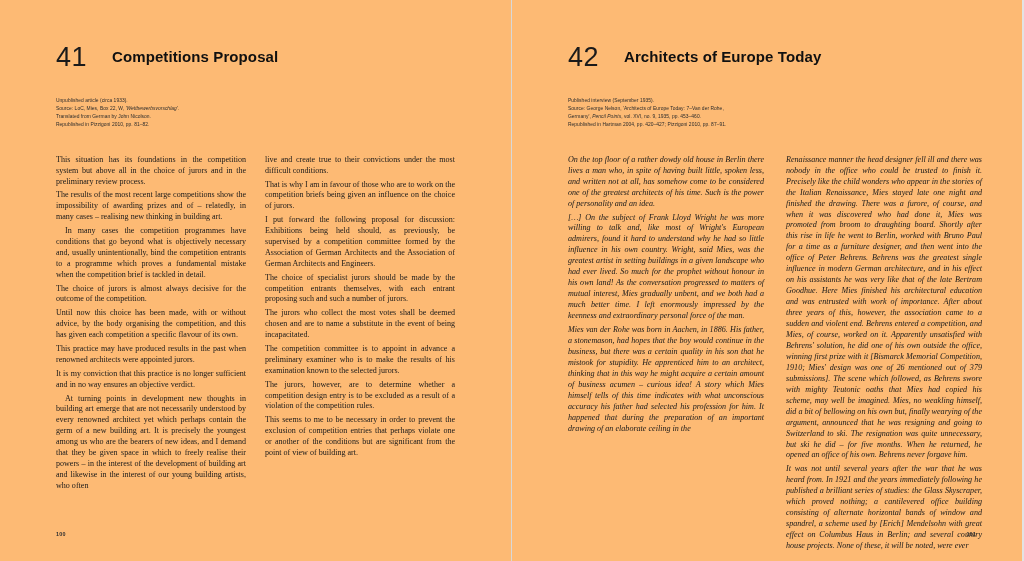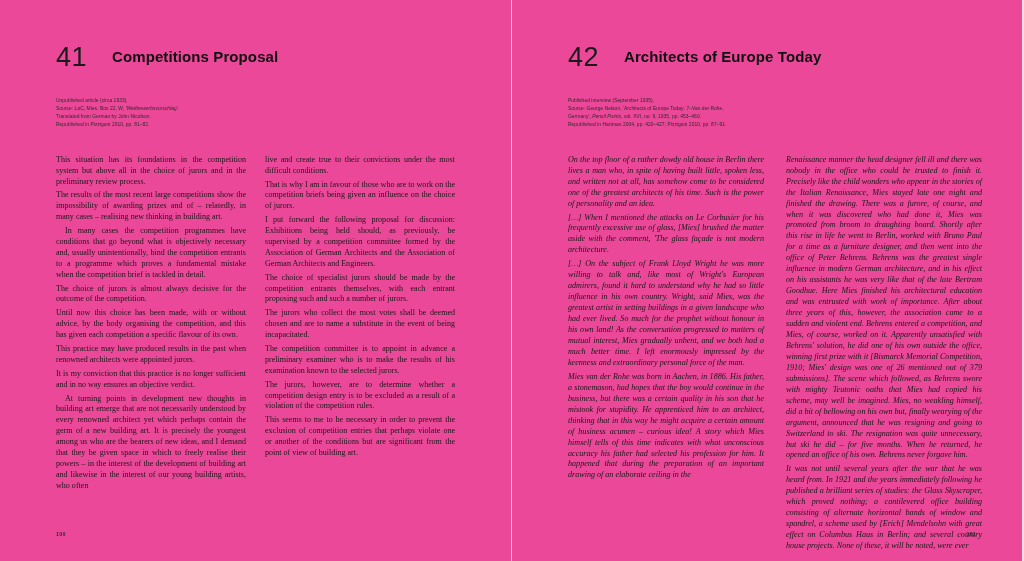--- a/index.html
+++ b/index.html
@@ -17,21 +17,21 @@
     position: relative;
     width: 1024px;
     height: 561px;
     background: #ffffff;
     display: flex;
   }
   .page {
     position: relative;
     width: 512px;
     height: 561px;
-    background: #ec4899;
+    background: #fdba74;
     box-sizing: border-box;
   }
   .page-left {
     padding: 44px 38px 18px 56px;
   }
   .page-right {
     padding: 44px 68px 18px 56px;
   }
   .gutter {
     position: absolute;
@@ -214,21 +214,20 @@
       <div class="ln">Published interview (September 1935).</div>
       <div class="ln">Source: George Nelson, 'Architects of Europe Today: 7–Van der Rohe,</div>
       <div class="ln"><span>Germany', </span><i>Pencil Points</i><span>, vol. XVI, no. 9, 1935, pp. 453–460.</span></div>
       <div class="ln">Republished in Hartman 2004, pp. 420–427; Pizzigoni 2010, pp. 87–91.</div>
     </div>
 
     <div class="cols cols-right">
       <div class="col col-right-page">
         <div class="bodytext italic">
           <p>On the top floor of a rather dowdy old house in Berlin there lives a man who, in spite of having built little, spoken less, and written not at all, has somehow come to be considered one of the greatest architects of his time. Such is the power of personality and an idea.</p>
-          <p>[…] When I mentioned the attacks on Le Corbusier for his frequently excessive use of glass, [Mies] brushed the matter aside with the comment, 'The glass façade is not modern architecture.</p>
           <p>[…] On the subject of Frank Lloyd Wright he was more willing to talk and, like most of Wright's European admirers, found it hard to understand why he had so little influence in his own country. Wright, said Mies, was the greatest artist in setting buildings in a given landscape who had ever lived. So much for the prophet without honour in his own land! As the conversation progressed to matters of mutual interest, Mies gradually unbent, and we both had a much better time. I left enormously impressed by the keenness and extraordinary personal force of the man.</p>
           <p>Mies van der Rohe was born in Aachen, in 1886. His father, a stonemason, had hopes that the boy would continue in the business, but there was a certain quality in his son that he mistook for stupidity. He apprenticed him to an architect, thinking that in this way he might acquire a certain amount of business acumen – curious idea! A story which Mies himself tells of this time indicates with what unconscious accuracy his father had selected his profession for him. It happened that during the preparation of an important drawing of an elaborate ceiling in the</p>
         </div>
       </div>
       <div class="col col-right-page">
         <div class="bodytext italic">
           <p>Renaissance manner the head designer fell ill and there was nobody in the office who could be trusted to finish it. Precisely like the child wonders who appear in the stories of the Italian Renaissance, Mies stayed late one night and finished the drawing. There was a furore, of course, and when it was discovered who had done it, Mies was promoted from broom to draughting board. Shortly after this rise in life he went to Berlin, worked with Bruno Paul for a time as a furniture designer, and then went into the office of Peter Behrens. Behrens was the greatest single influence in modern German architecture, and in his effect on his assistants he was very like that of the late Bertram Goodhue. Here Mies finished his architectural education and was entrusted with work of importance. After about three years of this, however, the association came to a sudden and violent end. Behrens entered a competition, and Mies, of course, worked on it. Apparently unsatisfied with Behrens' solution, he did one of his own outside the office, winning first prize with it [Bismarck Memorial Competition, 1910; Mies' design was one of 26 mentioned out of 379 submissions]. The scene which followed, as Behrens swore with mighty Teutonic oaths that Mies had copied his scheme, may well be imagined. Mies, no weakling himself, did a bit of bellowing on his own but, finally wearying of the argument, announced that he was resigning and going to Switzerland to ski. The resignation was quite unnecessary, but ski he did – for five months. When he returned, he opened an office of his own. Behrens never forgave him.</p>
           <p>It was not until several years after the war that he was heard from. In 1921 and the years immediately following he published a brilliant series of studies: the Glass Skyscraper, which proved nothing; a cantilevered office building consisting of alternate horizontal bands of window and spandrel, a scheme used by [Erich] Mendelsohn with great effect on Columbus Haus in Berlin; and several country house projects. None of these, it will be noted, were ever</p>
         </div>
       </div>

